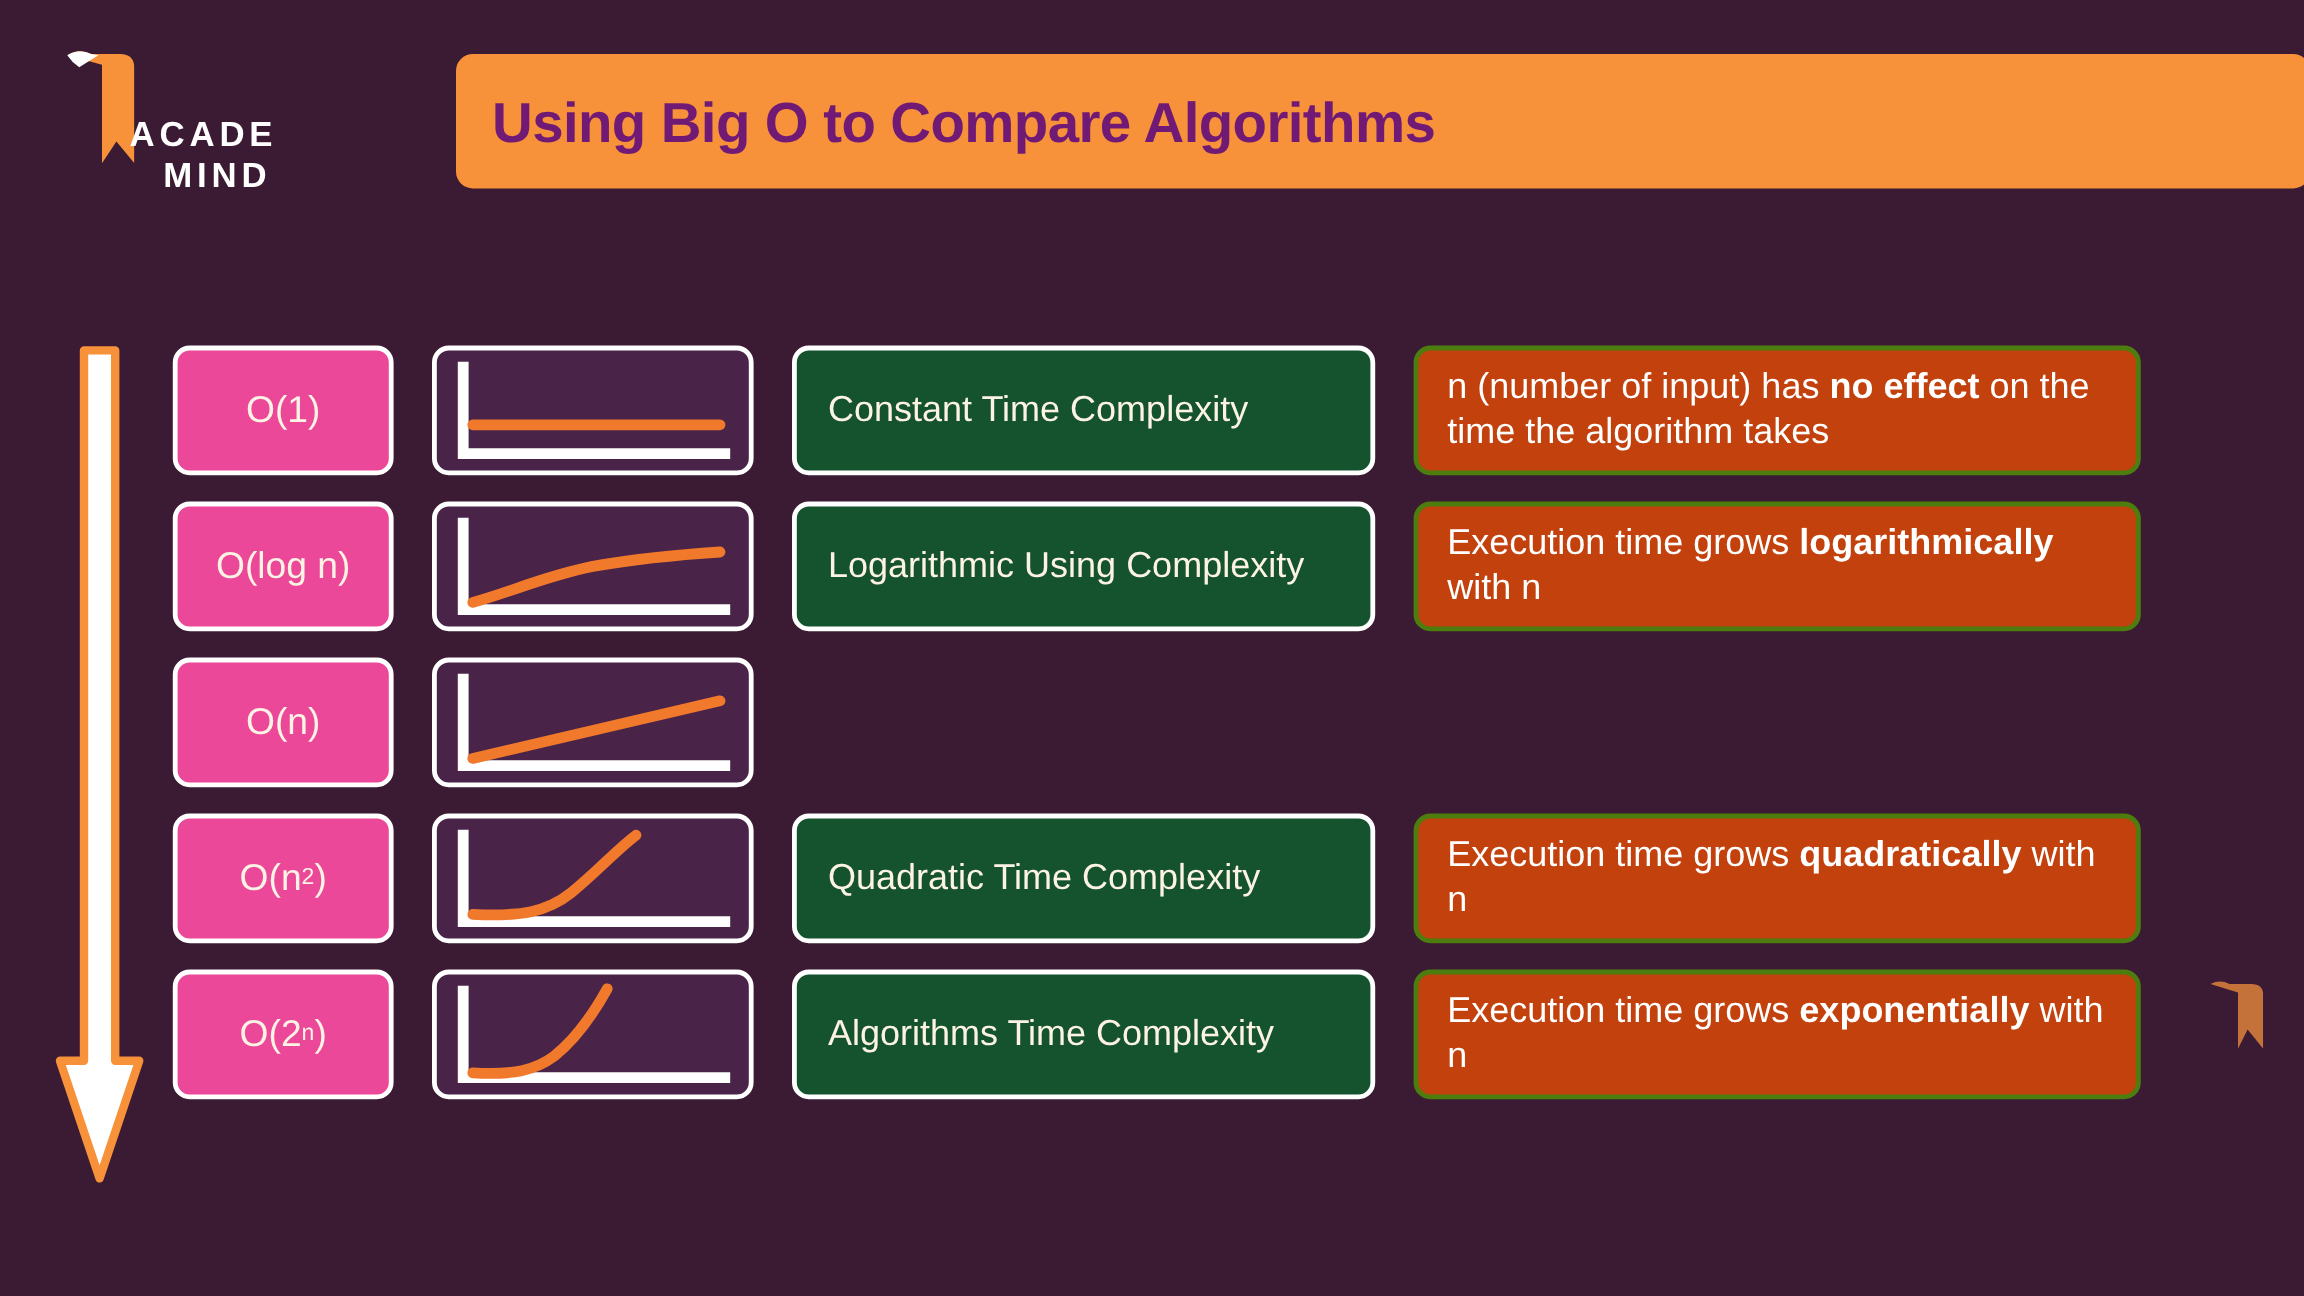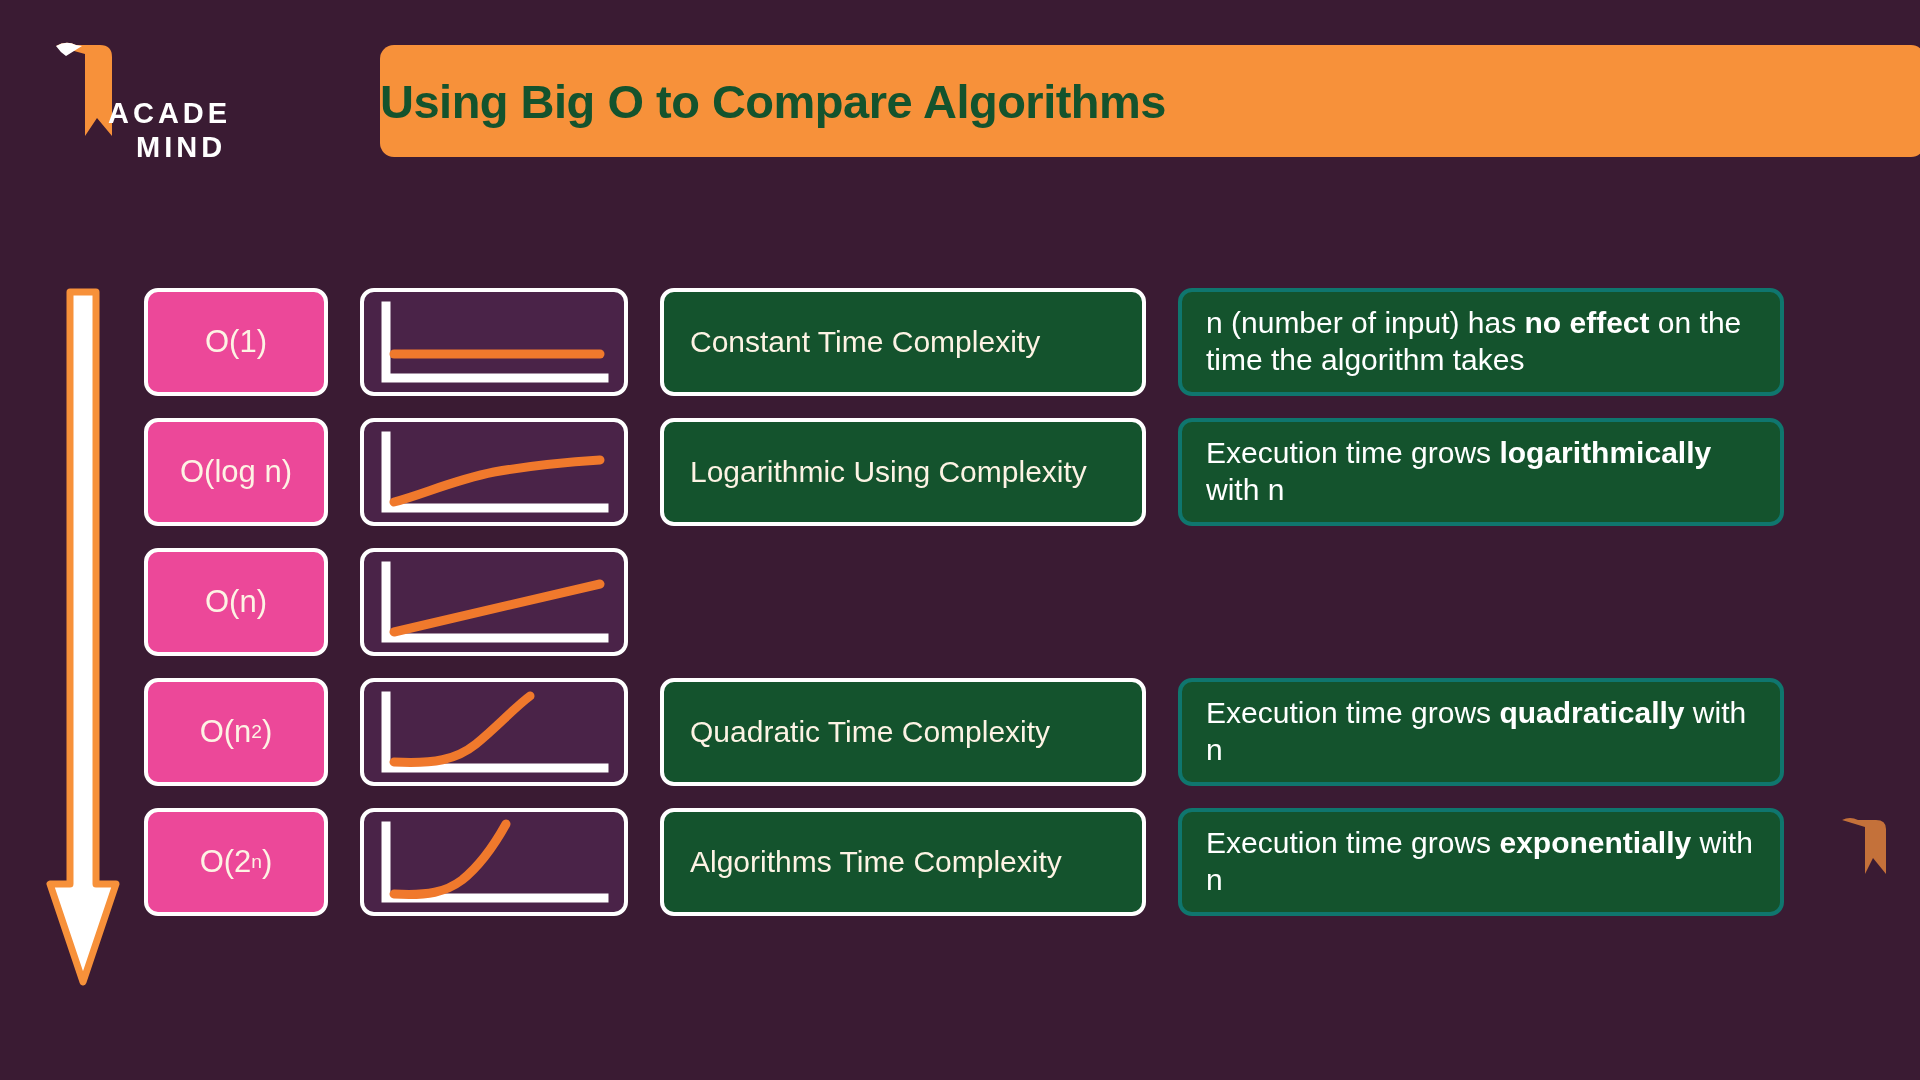--- a/index.html
+++ b/index.html
@@ -37,24 +37,25 @@
 
   #title-bar {
     position: absolute;
     left: 380px; top: 45px;
     width: 1545px; height: 112px;
     background: #f7913a;
     border-radius: 14px;
     display: flex; align-items: center;
   }
   #title-text {
-    color: #14532d;
+    color: #701a75;
     font-size: 47px;
     font-weight: bold;
     letter-spacing: -0.5px;
+    margin-left: 30px;
     white-space: nowrap;
   }
 
   
   #down-arrow {
     position: absolute;
     left: 46px; top: 288px;
     width: 74px; height: 700px;
   }
 
@@ -103,22 +104,22 @@
     border-radius: 14px;
     display: flex; align-items: center;
     padding: 0 26px;
     color: #fdf3e4;
     font-size: 30px;
     line-height: 1.22;
   }
 
   .desc-card {
     flex: 1 1 auto;
-    background: #14532d;
-    border: 4px solid #0f766e;
+    background: #c2410c;
+    border: 4px solid #4d7c0f;
     border-radius: 14px;
     display: flex; align-items: center;
     padding: 0 24px;
     color: #ffffff;
     font-size: 30px;
     line-height: 1.22;
   }
   .desc-card b { font-weight: bold; }
 
   

